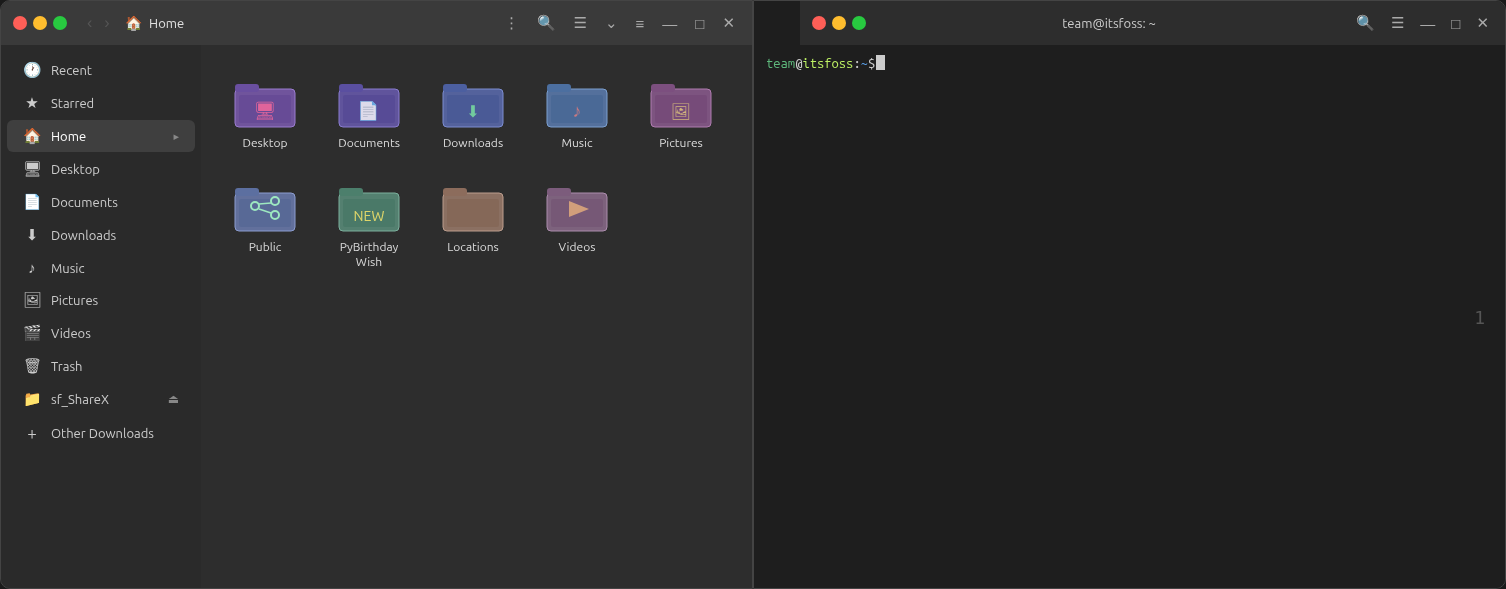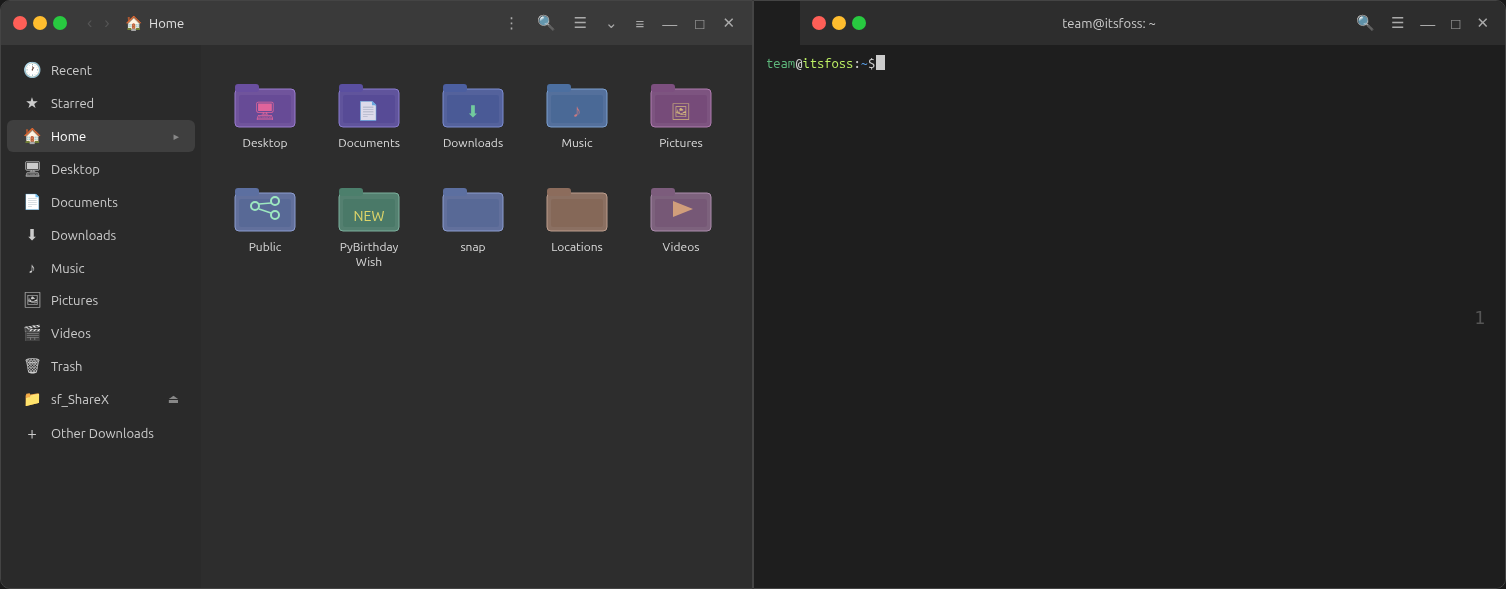--- a/index.html
+++ b/index.html
@@ -467,31 +467,20 @@
               <rect x="2" y="14" width="60" height="38" rx="4" fill="#5c8f7c" opacity="0.85"></rect>
               <rect x="2" y="14" width="60" height="38" rx="4" fill="none" stroke="#7cb09d" stroke-width="1"></rect>
               <rect x="2" y="9" width="24" height="8" rx="3" fill="#4c7f6c"></rect>
               <rect x="6" y="20" width="52" height="28" rx="2" fill="#3c6f5c" opacity="0.4"></rect>
               <text x="32" y="42" text-anchor="middle" font-size="14" fill="#f0e06a" opacity="0.9">NEW</text>
             </svg>
           </div>
           <span class="file-label">PyBirthday Wish</span>
         </div>
 
-        <div class="file-item">
-          <div class="folder-icon">
-            <svg class="folder-svg" viewBox="0 0 64 54" xmlns="http://www.w3.org/2000/svg">
-              <rect x="2" y="14" width="60" height="38" rx="4" fill="#6c7cb0" opacity="0.85"></rect>
-              <rect x="2" y="14" width="60" height="38" rx="4" fill="none" stroke="#8c9dd0" stroke-width="1"></rect>
-              <rect x="2" y="9" width="24" height="8" rx="3" fill="#5c6fa0"></rect>
-              <rect x="6" y="20" width="52" height="28" rx="2" fill="#4c5f8f" opacity="0.4"></rect>
-            </svg>
-          </div>
-          <span class="file-label">snap</span>
-        </div>
 
         <div class="file-item">
           <div class="folder-icon">
             <svg class="folder-svg" viewBox="0 0 64 54" xmlns="http://www.w3.org/2000/svg">
               <rect x="2" y="14" width="60" height="38" rx="4" fill="#9c7c6c" opacity="0.85"></rect>
               <rect x="2" y="14" width="60" height="38" rx="4" fill="none" stroke="#bc9d8d" stroke-width="1"></rect>
               <rect x="2" y="9" width="24" height="8" rx="3" fill="#8c6c5c"></rect>
               <rect x="6" y="20" width="52" height="28" rx="2" fill="#7c5c4c" opacity="0.4"></rect>
             </svg>
           </div>

